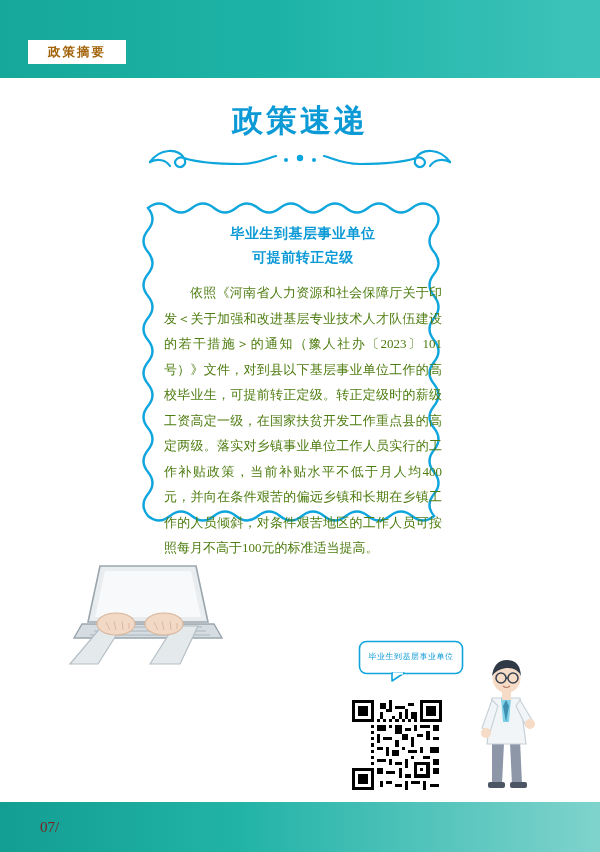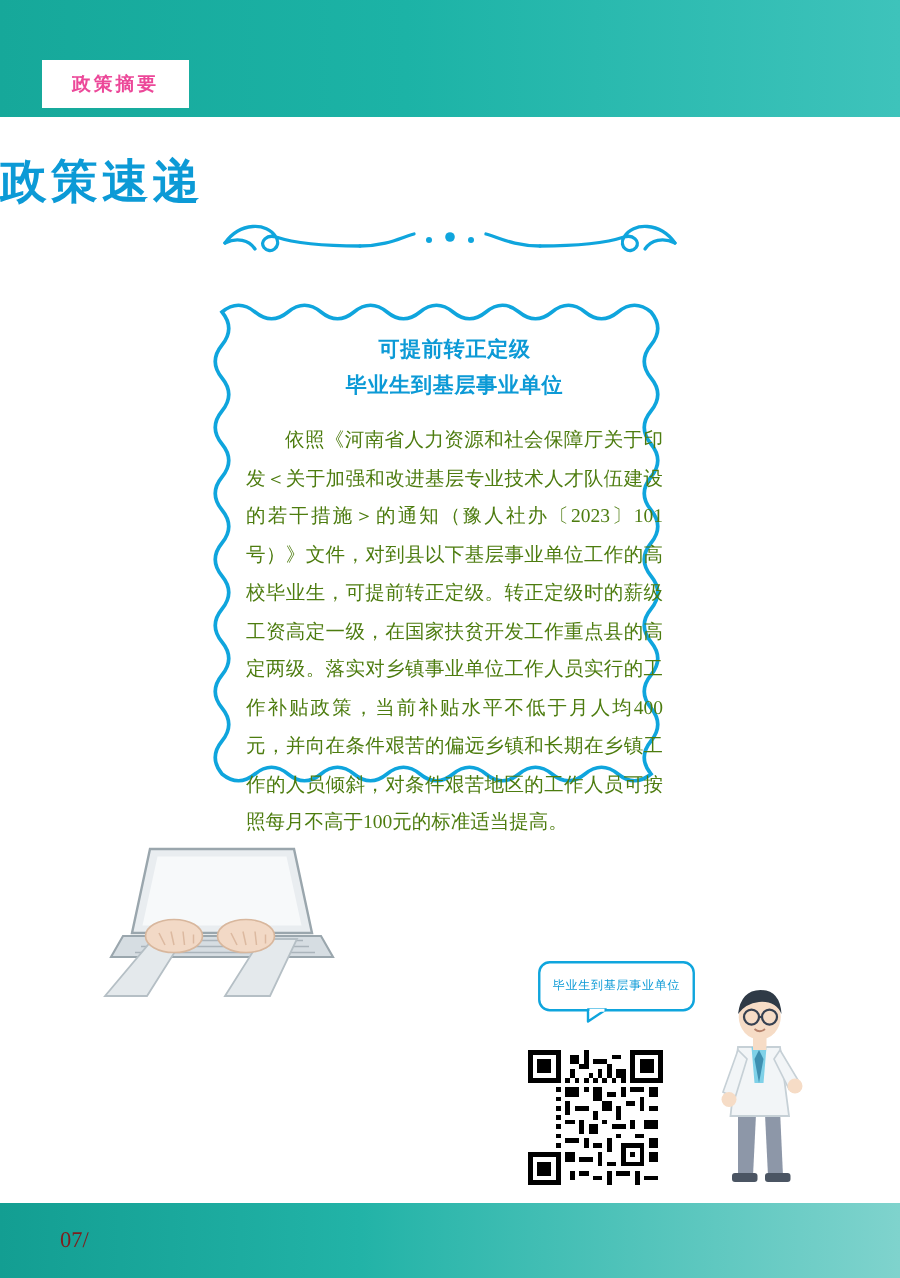--- a/index.html
+++ b/index.html
@@ -21,39 +21,39 @@
     top: 0; left: 0;
     width: 600px;
     height: 78px;
     background: linear-gradient(90deg, #16a89a 0%, #1cb3a6 45%, #3ec3bb 100%);
   }
   .top-tag {
     position: absolute;
     top: 40px;
     left: 28px;
     width: 98px;
-    height: 32px;
+    height: 24px;
     background: #ffffff;
-    color: #ec4899;
+    color: #a16207;
     font-size: 12.5px;
     letter-spacing: 2px;
     font-weight: bold;
     display: flex;
     align-items: center;
     justify-content: center;
     font-family: "Liberation Serif", serif;
   }
 
   
   .main-title {
     position: absolute;
     top: 100px;
     left: 0;
     width: 600px;
-    text-align: left;
+    text-align: center;
     color: #0c9ad6;
     font-size: 31px;
     font-weight: bold;
     letter-spacing: 3px;
     font-family: "Liberation Serif", serif;
   }
   .flourish {
     position: absolute;
     top: 140px;
     left: 0;
@@ -203,22 +203,22 @@
       q9 11 0 22 q-9 11 0 22
       q-11 9 -22 0 q-11 -9 -22 0 q-11 9 -22 0 q-11 -9 -22 0 q-11 9 -22 0
       q-11 -9 -22 0 q-11 9 -22 0 q-11 -9 -22 0 q-11 9 -22 0 q-11 -9 -22 0
       q-11 9 -22 0 q-11 -9 -22 0 q-11 9 -22 0
       q-9 -11 0 -22 q9 -11 0 -22 q-9 -11 0 -22 q9 -11 0 -22 q-9 -11 0 -22
       q9 -11 0 -22 q-9 -11 0 -22 q9 -11 0 -22 q-9 -11 0 -22 q9 -11 0 -22
       q-9 -11 0 -22 q9 -11 0 -22 q-9 -11 0 -22 q9 -11 0 -22 Z" fill="none" stroke="#0fa5dd" stroke-width="2.4"></path>
   </svg>
   <div class="box-inner">
     <div class="box-heading">
+      <div>毕业生到基层事业单位</div>
       <div>可提前转正定级</div>
-      <div>毕业生到基层事业单位</div>
     </div>
     <div class="box-body">依照《河南省人力资源和社会保障厅关于印发＜关于加强和改进基层专业技术人才队伍建设的若干措施＞的通知（豫人社办〔2023〕101号）》文件，对到县以下基层事业单位工作的高校毕业生，可提前转正定级。转正定级时的薪级工资高定一级，在国家扶贫开发工作重点县的高定两级。落实对乡镇事业单位工作人员实行的工作补贴政策，当前补贴水平不低于月人均400元，并向在条件艰苦的偏远乡镇和长期在乡镇工作的人员倾斜，对条件艰苦地区的工作人员可按照每月不高于100元的标准适当提高。</div>
   </div>
 </div>
 
 <div class="laptop">
   <svg width="170" height="110" viewBox="0 0 170 110">
 
     <path d="M42 6 L138 6 L150 62 L30 62 Z" fill="#e9edf0" stroke="#9aa6ad" stroke-width="1.6"></path>
     <path d="M47 11 L133 11 L143 57 L37 57 Z" fill="#f7f9fa"></path>

